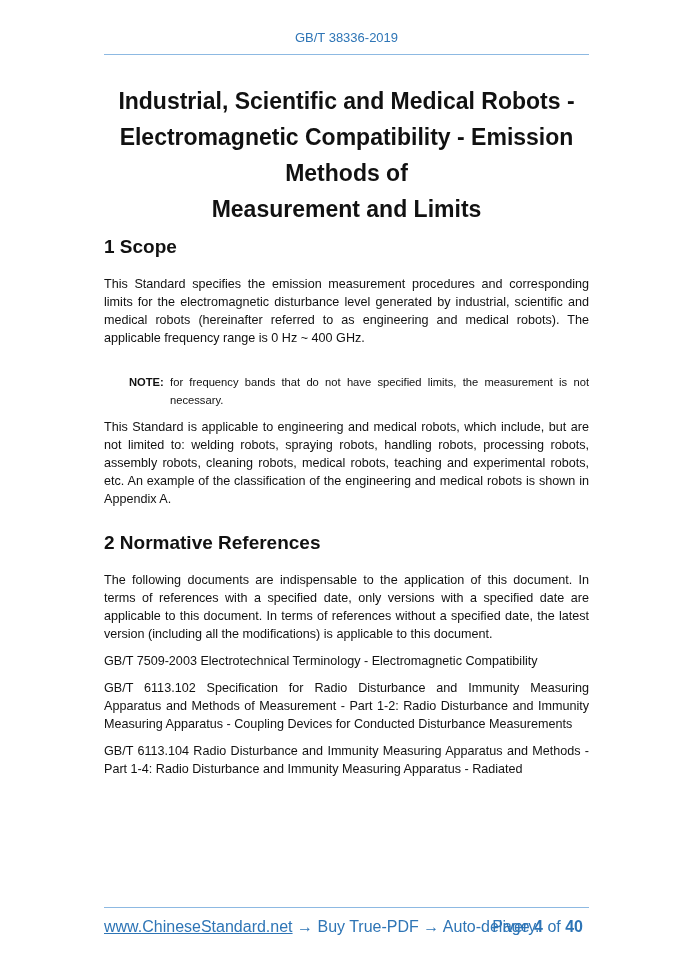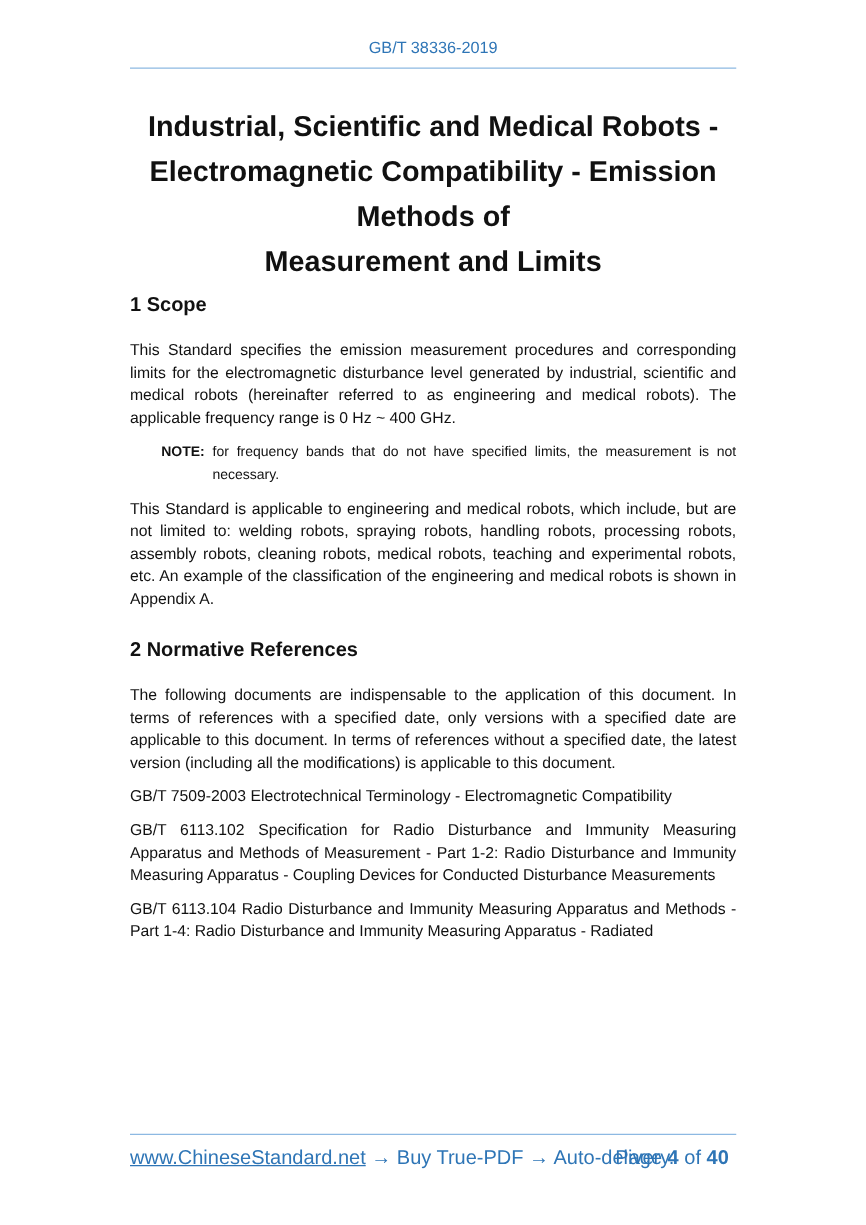--- a/index.html
+++ b/index.html
@@ -41,36 +41,36 @@
     }
     .doc-title {
       text-align: center;
       font-weight: bold;
       font-size: 23px;
       line-height: 36px;
       margin: 0;
       color: #111;
     }
     h2 {
-      font-size: 16px;
+      font-size: 19px;
       font-weight: bold;
       margin: 0;
       color: #111;
     }
     h2.scope { margin-top: 9px; }
     h2.refs { margin-top: 24px; }
     p {
       margin: 0;
       font-size: 12.6px;
       line-height: 18px;
       text-align: justify;
     }
     .p1 { margin-top: 17px; }
     .note {
-      margin-top: 10px;
+      margin-top: 26px;
       margin-left: 25px;
       padding-left: 41px;
       text-indent: -41px;
       font-size: 11.2px;
       line-height: 18px;
       text-align: justify;
     }
     .note b { font-weight: bold; }
     .after-note { margin-top: 9px; }
     .gap { margin-top: 9px; }

